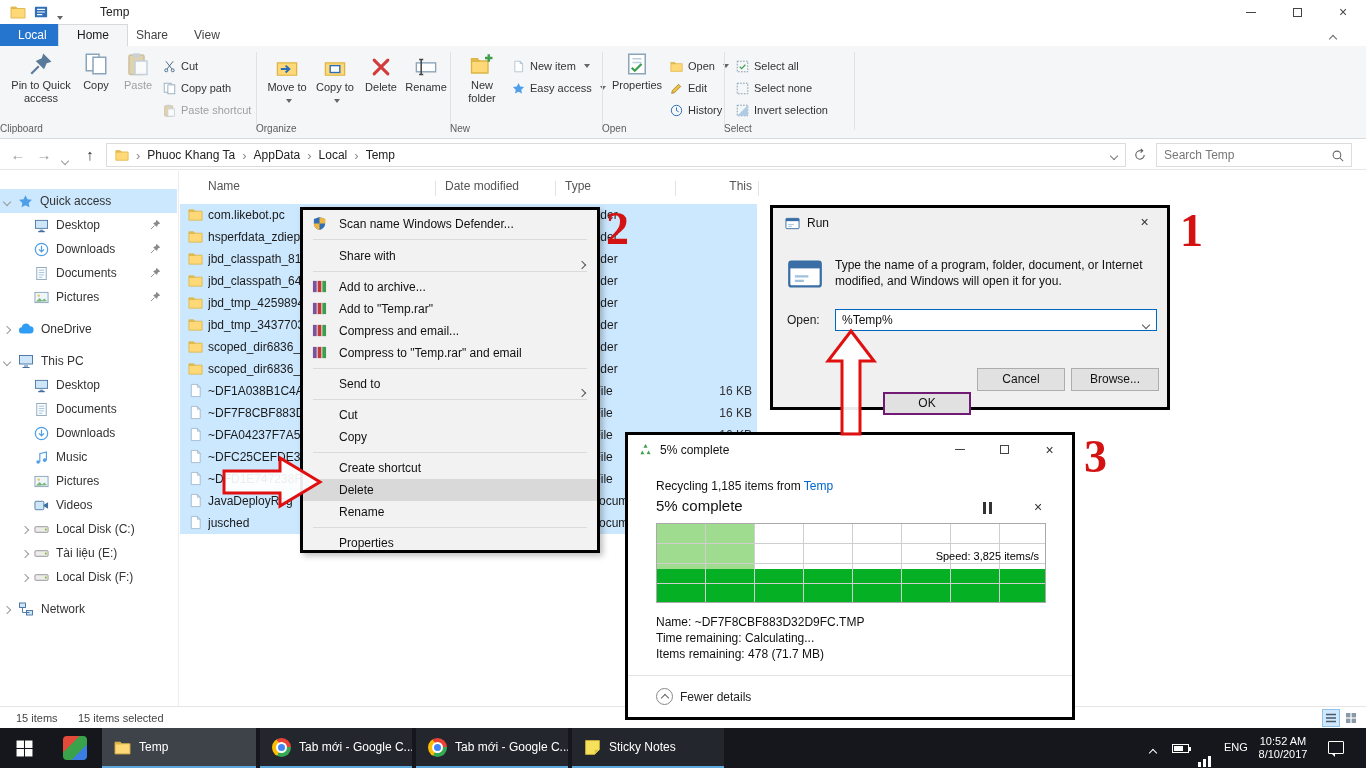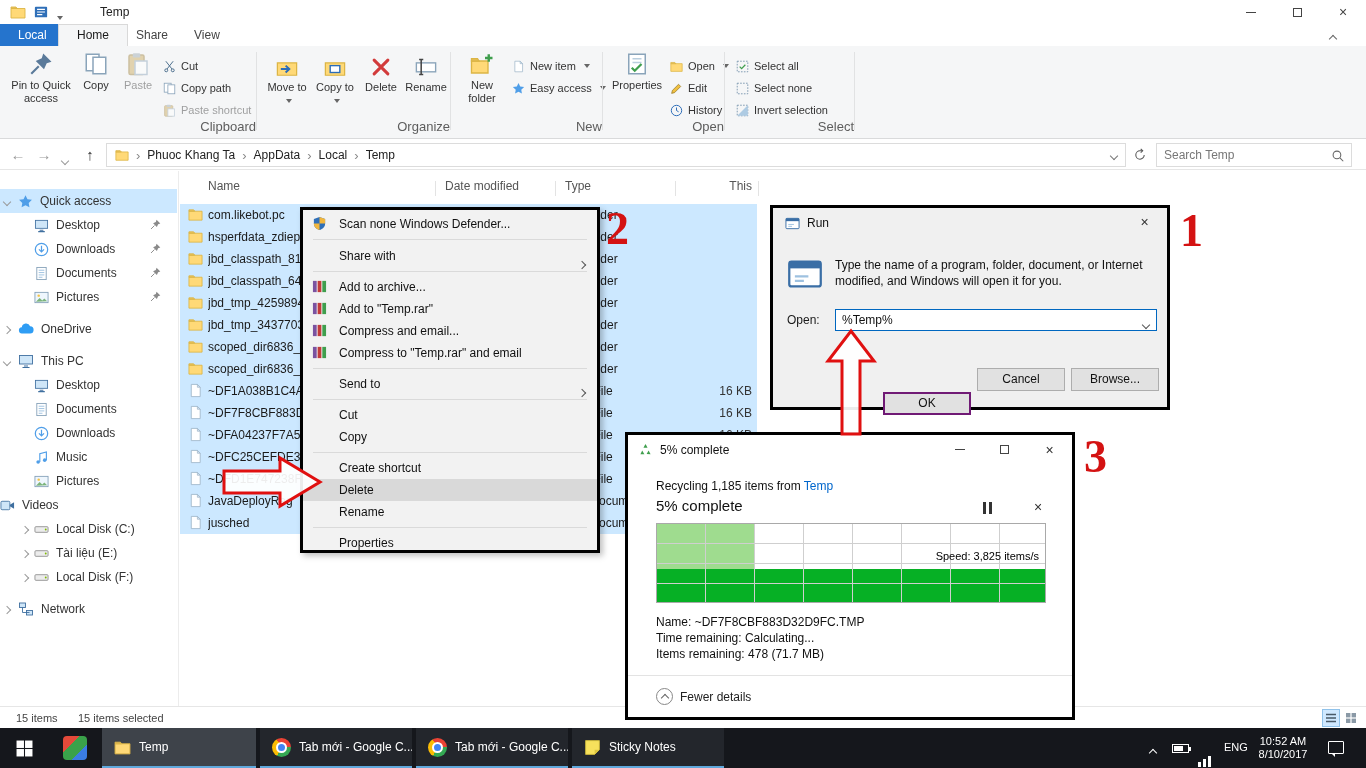--- a/index.html
+++ b/index.html
@@ -16,21 +16,21 @@
 
   
   #tabs { position:absolute; top:24px; left:0; width:100%; height:22px; background:#fff; }
   .tab { position:absolute; top:0; height:22px; line-height:22px; padding:0 18px; font-size:12px; color:#444; }
   .tab.filetab { background:#2574cd; color:#fff; }
   .tab.active { background:#f5f6f7; border:1px solid #d9d9d9; border-bottom:none; color:#1a1a1a; line-height:20px; }
 
   
   #ribbon { position:absolute; top:46px; left:0; width:100%; height:93px; background:#f5f6f7; border-bottom:1px solid #d9dadb; }
   .rsep { position:absolute; top:6px; height:78px; width:1px; background:#e1e2e3; }
-  .rlbl { position:absolute; bottom:4px; font-size:13px; color:#5d5d5d; text-align:right; }
+  .rlbl { position:absolute; bottom:4px; font-size:10px; color:#5d5d5d; text-align:left; }
   .rbig { position:absolute; top:4px; text-align:center; font-size:11px; color:#333; line-height:13px; }
   .rbig svg { display:block; margin:2px auto 3px; }
   .rsm  { position:absolute; font-size:11px; color:#333; height:20px; display:flex; align-items:center; gap:5px; }
   .dis  { opacity:.45; }
   .caret { display:inline-block; width:0; height:0; border-left:3px solid transparent; border-right:3px solid transparent; border-top:4px solid #666; margin-left:3px; vertical-align:middle; }
   .chv { display:inline-block; width:6px; height:6px; border-right:1.4px solid currentColor; border-bottom:1.4px solid currentColor; }
   .chv.d { transform:rotate(45deg); }
   .chv.r { transform:rotate(-45deg); }
   .chv.u { transform:rotate(-135deg); }
 
@@ -560,21 +560,21 @@
         <use href="#i-music"></use>
       </svg>
     <span>Music</span>
   </div>
   <div class="srow" style="top:469px;padding-left:34px">
     <svg width="15" height="15">
         <use href="#i-pic"></use>
       </svg>
     <span>Pictures</span>
   </div>
-  <div class="srow" style="top:493px;">
+  <div class="srow" style="top:493px;padding-left:34px">
     <svg width="15" height="15">
         <use href="#i-video"></use>
       </svg>
     <span>Videos</span>
   </div>
   <div class="srow" style="top:517px;padding-left:34px">
     <span class="tchv" style="left:22px"><span class="chv r"></span></span>
     <svg width="15" height="15">
         <use href="#i-drive"></use>
       </svg>
@@ -793,21 +793,21 @@
     <span class="abs" style="left:1328px;top:13px;width:16px;height:13px;border:1px solid #fff;border-radius:1px">
         <span style="position:absolute;left:2px;bottom:-4px;width:0;height:0;border-left:4px solid transparent;border-top:4px solid #fff"></span>
       </span>
   </div>
 
   <div id="cmenu">
     <div class="mi" style="top:3px">
       <svg class="mic" width="15" height="15">
           <use href="#i-shield"></use>
         </svg>
-      <span>Scan none Windows Defender...</span>
+      <span>Scan name Windows Defender...</span>
     </div>
     <div class="ms" style="top:29px"></div>
     <div class="mi" style="top:35px">
       <span>Share with</span>
       <span class="sub"><span class="chv r"></span></span>
     </div>
     <div class="ms" style="top:61px"></div>
     <div class="mi" style="top:66px">
       <svg class="mic" width="15" height="15">
           <use href="#i-books"></use>

